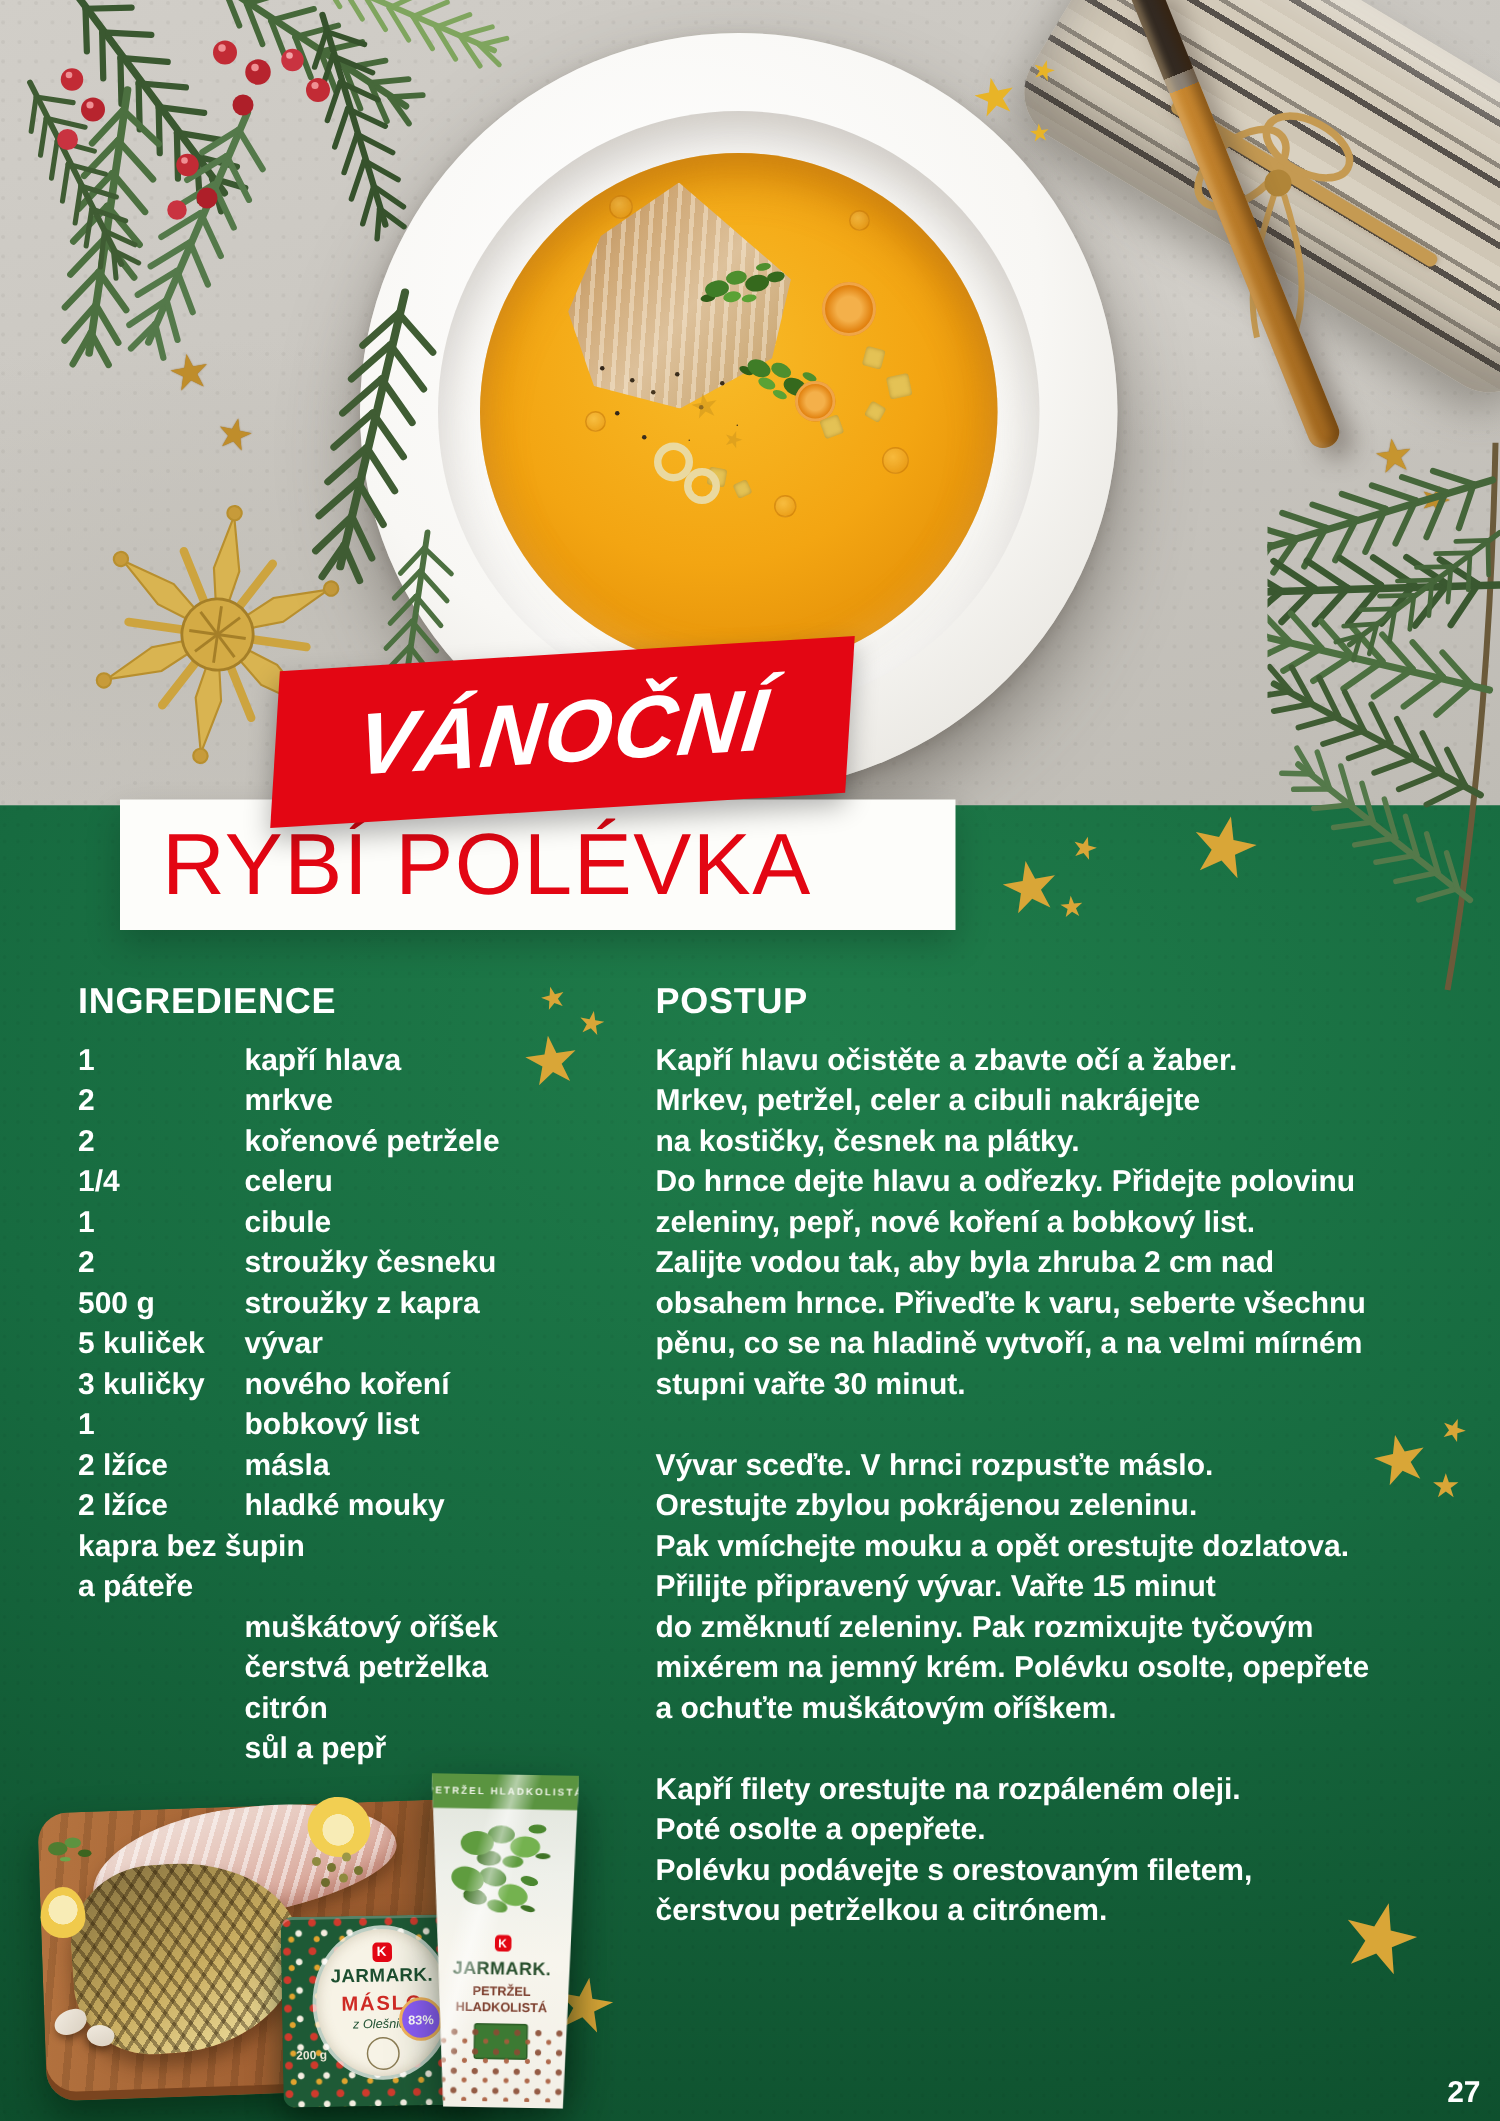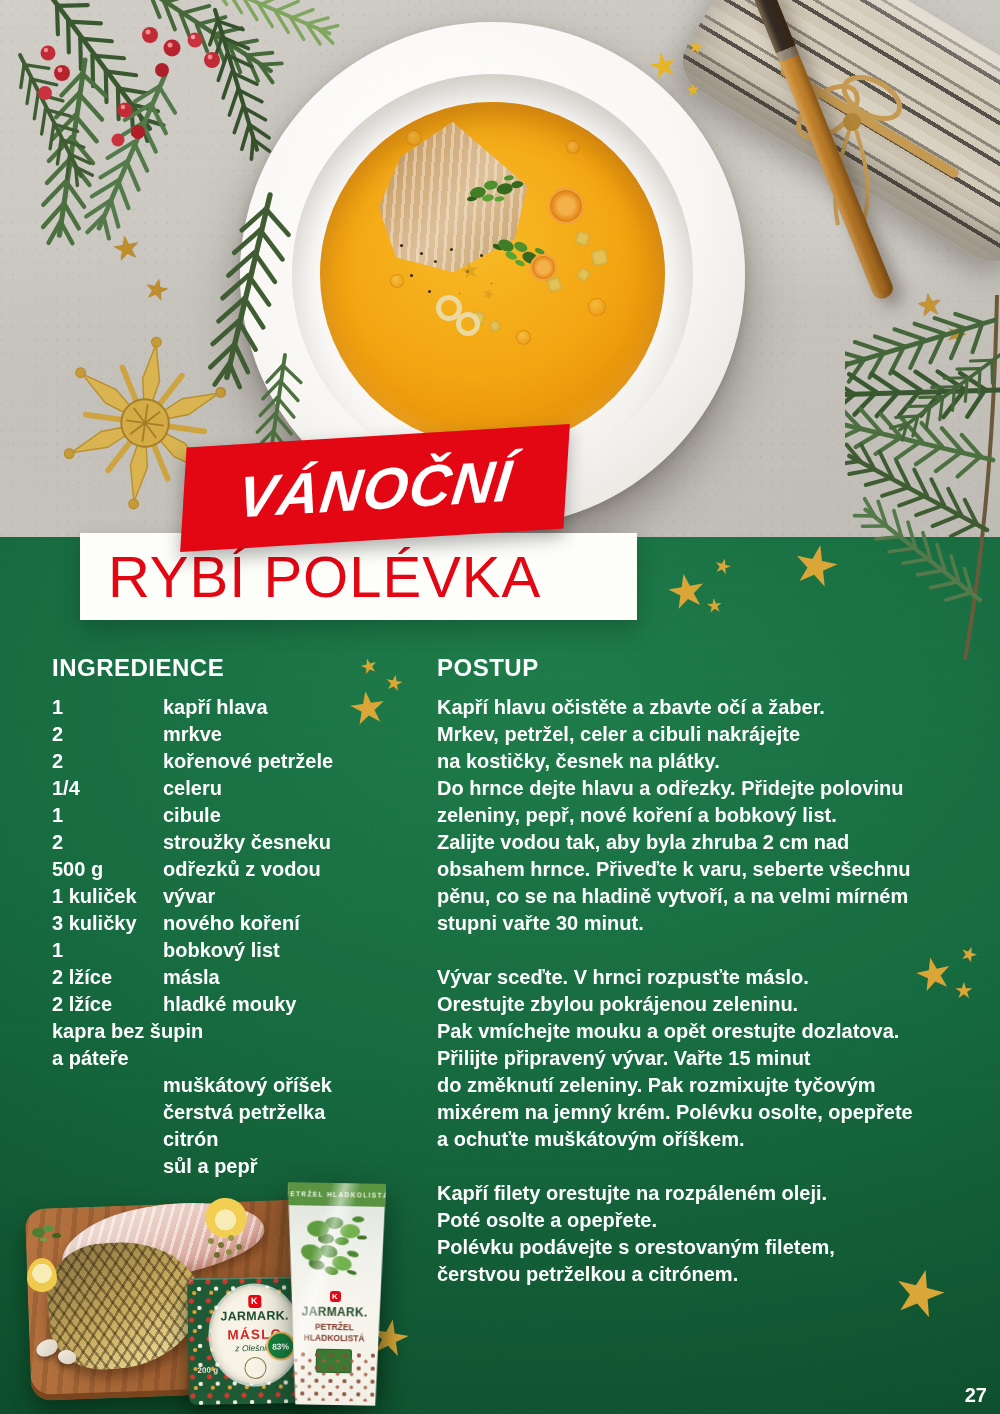--- a/index.html
+++ b/index.html
@@ -137,21 +137,21 @@
   .medallion{position:absolute;left:50%;top:46%;transform:translate(-50%,-50%);width:88px;height:98px;
     background:#f7f3e6;border-radius:50%;text-align:center;
     box-shadow:0 0 0 2.5px rgba(255,255,255,.7), inset 0 0 9px rgba(120,100,60,.3);}
   .k-logo{display:inline-block;width:13px;height:13px;border-radius:3px;background:#e30613;color:#fff;
     font-size:9px;font-weight:bold;line-height:13px;text-align:center;margin-top:9px;}
   .butter-brand{font-size:12.5px;font-weight:bold;color:#1d4f30;letter-spacing:.3px;margin-top:1px;}
   .butter-name{font-size:13.5px;font-weight:bold;color:#cf2a24;letter-spacing:1.2px;margin-top:4px;}
   .butter-sub{font-size:8.5px;font-style:italic;color:#1d4f30;margin-top:1px;}
   .stamp{width:20px;height:20px;border-radius:50%;border:1.5px solid #8a7c54;margin:4px auto 0;}
   .fat-badge{position:absolute;right:4px;top:46px;width:25px;height:25px;border-radius:50%;
-    background:#15803d;border:2px solid #f2b35c;color:#fff;font-size:8.5px;font-weight:bold;
+    background:#8b5cf6;border:2px solid #f2b35c;color:#fff;font-size:8.5px;font-weight:bold;
     display:flex;align-items:center;justify-content:center;}
   .weight{position:absolute;left:9px;bottom:30px;color:#e9e4d2;font-size:8px;font-weight:bold;}
 
   .cone-wrap{position:absolute;left:278px;top:13px;width:114px;height:222px;transform:rotate(1deg);
     filter:drop-shadow(0 12px 16px rgba(0,20,8,.5));}
   .cone{position:absolute;inset:0;clip-path:polygon(7% 0,93% 0,87% 100%,17% 100%);
     background:linear-gradient(180deg,#dfe3da 0%,#eef0ea 30%,#f7f5ed 55%,#f2efe6 100%);}
   .cone::after{content:'';position:absolute;inset:0;
     background:linear-gradient(105deg, transparent 30%, rgba(255,255,255,.55) 38%, transparent 47%);}
   .p-top{position:absolute;top:0;left:0;right:0;height:23px;background:#5a9440;display:flex;
@@ -401,24 +401,24 @@
     <div class="ing-row">
         <span class="ing-amt">1</span>
         <span class="ing-name">cibule</span>
       </div>
     <div class="ing-row">
         <span class="ing-amt">2</span>
         <span class="ing-name">stroužky česneku</span>
       </div>
     <div class="ing-row">
         <span class="ing-amt">500 g</span>
-        <span class="ing-name">odřezků z vodou</span>
-      </div>
-    <div class="ing-row">
-        <span class="ing-amt">1 kuliček</span>
+        <span class="ing-name">stroužky z kapra</span>
+      </div>
+    <div class="ing-row">
+        <span class="ing-amt">5 kuliček</span>
         <span class="ing-name">vývar</span>
       </div>
     <div class="ing-row">
         <span class="ing-amt">3 kuličky</span>
         <span class="ing-name">nového koření</span>
       </div>
     <div class="ing-row">
         <span class="ing-amt">1</span>
         <span class="ing-name">bobkový list</span>
       </div>

